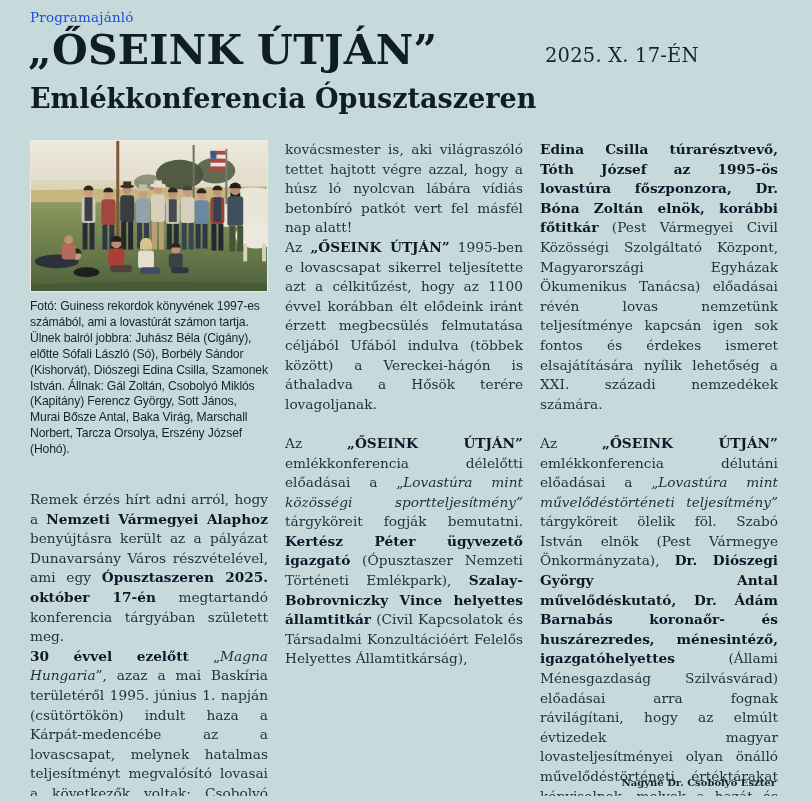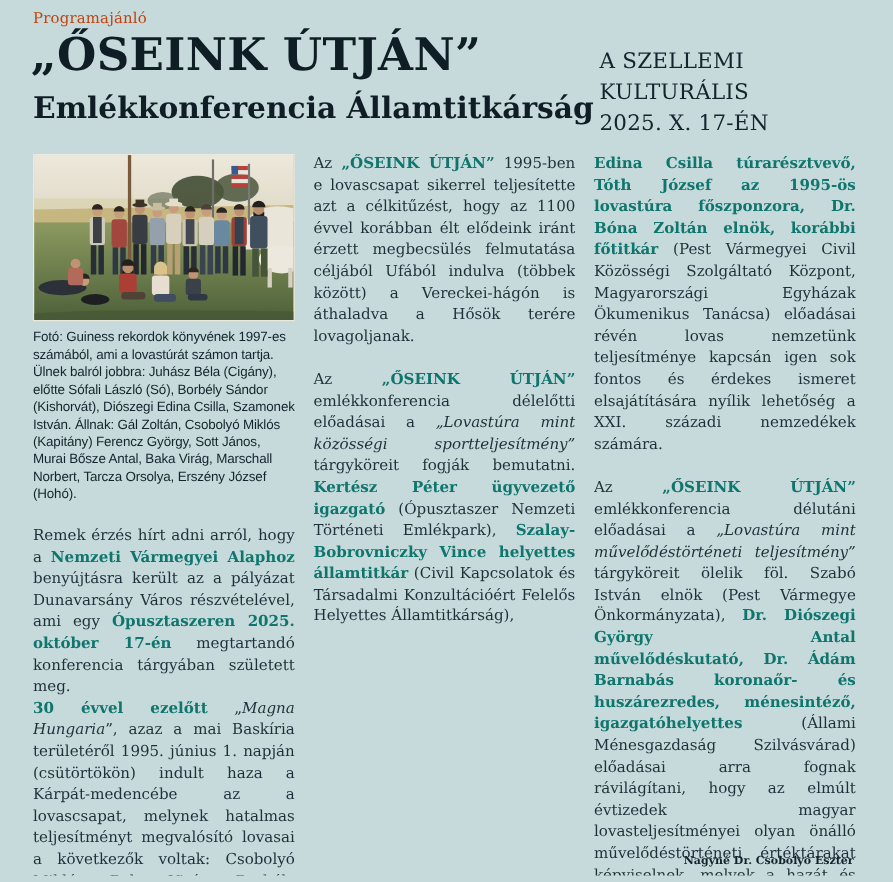--- a/index.html
+++ b/index.html
@@ -5,21 +5,21 @@
   html, body { margin:0; padding:0; }
   body {
     width:812px; height:802px; position:relative; overflow:hidden;
     background:#c6d9db;
     font-family:"DejaVu Serif", serif;
     color:#1e3039;
     -webkit-font-smoothing:antialiased;
   }
   .kicker {
     position:absolute; left:30px; top:9px;
-    font-size:13.5px; color:#c2410c; letter-spacing:.2px;
+    font-size:13.5px; color:#1d4ed8; letter-spacing:.2px;
   }
   .title {
     position:absolute; left:28px; top:30px;
     font-size:41px; font-weight:bold; color:#0f1d25;
     letter-spacing:.3px; line-height:1; margin:0;
   }
   .subtitle {
     position:absolute; left:30px; top:84px;
     font-size:27px; font-weight:bold; color:#0f1d25;
     line-height:1.1; margin:0;
@@ -37,42 +37,41 @@
   .col { width:238px; height:100%; overflow:hidden; position:relative; }
   figure.photo {
     margin:0 0 7px 0; width:238px; height:152px;
     border:1px solid #ecead e0; border:1px solid #eceade;
     box-sizing:border-box; overflow:hidden; background:#d8d2c0;
   }
   figure.photo svg { display:block; width:100%; height:100%; }
   .caption {
     font-family:"Liberation Sans", sans-serif;
     font-size:12.2px; line-height:15.9px; letter-spacing:-.15px;
-    color:#14242d; margin:0 0 20px 0;
+    color:#14242d; margin:0 0 32px 0;
   }
   .rich p {
     margin:0; font-size:13.7px; line-height:19.6px;
     text-align:justify; color:#1e3039;
   }
   .rich p.gap { margin-top:19.6px; }
-  .rich .b { font-weight:bold; color:#0f766e; }
+  .rich .b { font-weight:bold; color:#0f172a; }
   .rich .i { font-style:italic; }
   .signature {
     position:absolute; right:2px; bottom:8px;
     font-weight:bold; font-size:10px; color:#13232c;
   }
 </style>
 </head>
 <body>
 
 <div class="kicker">Programajánló</div>
 <h1 class="title">„ŐSEINK ÚTJÁN”</h1>
-<h2 class="subtitle">Emlékkonferencia Államtitkárság</h2>
+<h2 class="subtitle">Emlékkonferencia Ópusztaszeren</h2>
 <div class="event-head">
-    <div>A SZELLEMI KULTURÁLIS</div>
     <div>2025. X. 17-ÉN</div>
   </div>
 
 <div class="columns">
 
   <div class="col">
     <figure class="photo">
       <svg viewBox="0 0 238 152" preserveAspectRatio="none">
         <defs>
           <linearGradient id="sky" x1="0" y1="0" x2="0" y2="1">
@@ -213,20 +212,21 @@
     </figure>
     <figcaption class="caption">Fotó: Guiness rekordok könyvének 1997-es számából, ami a lovastúrát számon tartja. Ülnek balról jobbra: Juhász Béla (Cigány), előtte Sófali László (Só), Borbély Sándor (Kishorvát), Diószegi Edina Csilla, Szamonek István. Állnak: Gál Zoltán, Csobolyó Miklós (Kapitány) Ferencz György, Sott János, Murai Bősze Antal, Baka Virág, Marschall Norbert, Tarcza Orsolya, Erszény József (Hohó).</figcaption>
     <div class="rich">
         <p><span>Remek érzés hírt adni arról, hogy a </span><span class="b">Nemzeti Vármegyei Alaphoz</span><span> benyújtásra került az a pályázat Dunavarsány Város részvételével, ami egy </span><span class="b">Ópusztaszeren 2025. október 17-én</span><span> megtartandó konferencia tárgyában született meg.</span></p>
         <p><span class="b">30 évvel ezelőtt</span><span> „</span><span class="i">Magna Hungaria</span><span>”, azaz a mai Baskíria területéről 1995. június 1. napján (csütörtökön) indult haza a Kárpát-medencébe az a lovascsapat, melynek hatalmas teljesítményt megvalósító lovasai a következők voltak: Csobolyó Miklós, Baka Virág, Borbély Sándor, Diószegi Edina Csilla, Erszény József, Ferenczi György, Gál Zoltán, Juhász Béla, Marschall Norbert, Murai Bősze Antal, Sott János, Sófalvi László, Szamonek István, Tarcza Orsolya. A félúti pihenőtől a csapat tagja lett Kohus László szápári</span></p>
       </div>
   </div>
 
   <div class="col">
     <div class="rich">
+        <p><span>kovácsmester is, aki világraszóló tettet hajtott végre azzal, hogy a húsz ló nyolcvan lábára vídiás betonbíró patkót vert fel másfél nap alatt!</span></p>
         <p><span>Az </span><span class="b">„ŐSEINK ÚTJÁN”</span><span> 1995-ben e lovascsapat sikerrel teljesítette azt a célkitűzést, hogy az 1100 évvel korábban élt elődeink iránt érzett megbecsülés felmutatása céljából Ufából indulva (többek között) a Vereckei-hágón is áthaladva a Hősök terére lovagoljanak.</span></p>
         <p class="gap"><span>Az </span><span class="b">„ŐSEINK ÚTJÁN”</span><span> emlékkonferencia délelőtti előadásai a </span><span class="i">„Lovastúra mint közösségi sportteljesítmény”</span><span> tárgyköreit fogják bemutatni. </span><span class="b">Kertész Péter ügyvezető igazgató</span><span> (Ópusztaszer Nemzeti Történeti Emlékpark), </span><span class="b">Szalay-Bobrovniczky Vince helyettes államtitkár</span><span> (Civil Kapcsolatok és Társadalmi Konzultációért Felelős Helyettes Államtitkárság), </span></p>
       </div>
   </div>
 
   <div class="col">
     <div class="rich">
         <p><span class="b">Edina Csilla túrarésztvevő, Tóth József az 1995-ös lovastúra főszponzora, Dr. Bóna Zoltán elnök, korábbi főtitkár</span><span> (Pest Vármegyei Civil Közösségi Szolgáltató Központ, Magyarországi Egyházak Ökumenikus Tanácsa) előadásai révén lovas nemzetünk teljesítménye kapcsán igen sok fontos és érdekes ismeret elsajátítására nyílik lehetőség a XXI. századi nemzedékek számára.</span></p>
         <p class="gap"><span>Az </span><span class="b">„ŐSEINK ÚTJÁN”</span><span> emlékkonferencia délutáni előadásai a </span><span class="i">„Lovastúra mint művelődéstörténeti teljesítmény”</span><span> tárgyköreit ölelik föl. Szabó István elnök (Pest Vármegye Önkormányzata), </span><span class="b">Dr. Diószegi György Antal művelődéskutató, Dr. Ádám Barnabás koronaőr- és huszárezredes, ménesintéző, igazgatóhelyettes</span><span> (Állami Ménesgazdaság Szilvásvárad) előadásai arra fognak rávilágítani, hogy az elmúlt évtizedek magyar lovasteljesítményei olyan önálló művelődéstörténeti értéktárakat képviselnek, melyek a hazát és országot teremtő lovasíjász őseink hadművészeti értéktárát és az ebben gyökerező magyar huszárvilág máig ható minőségét mutatják föl a XXI. századi nemzetük számára.</span></p>
       </div>

